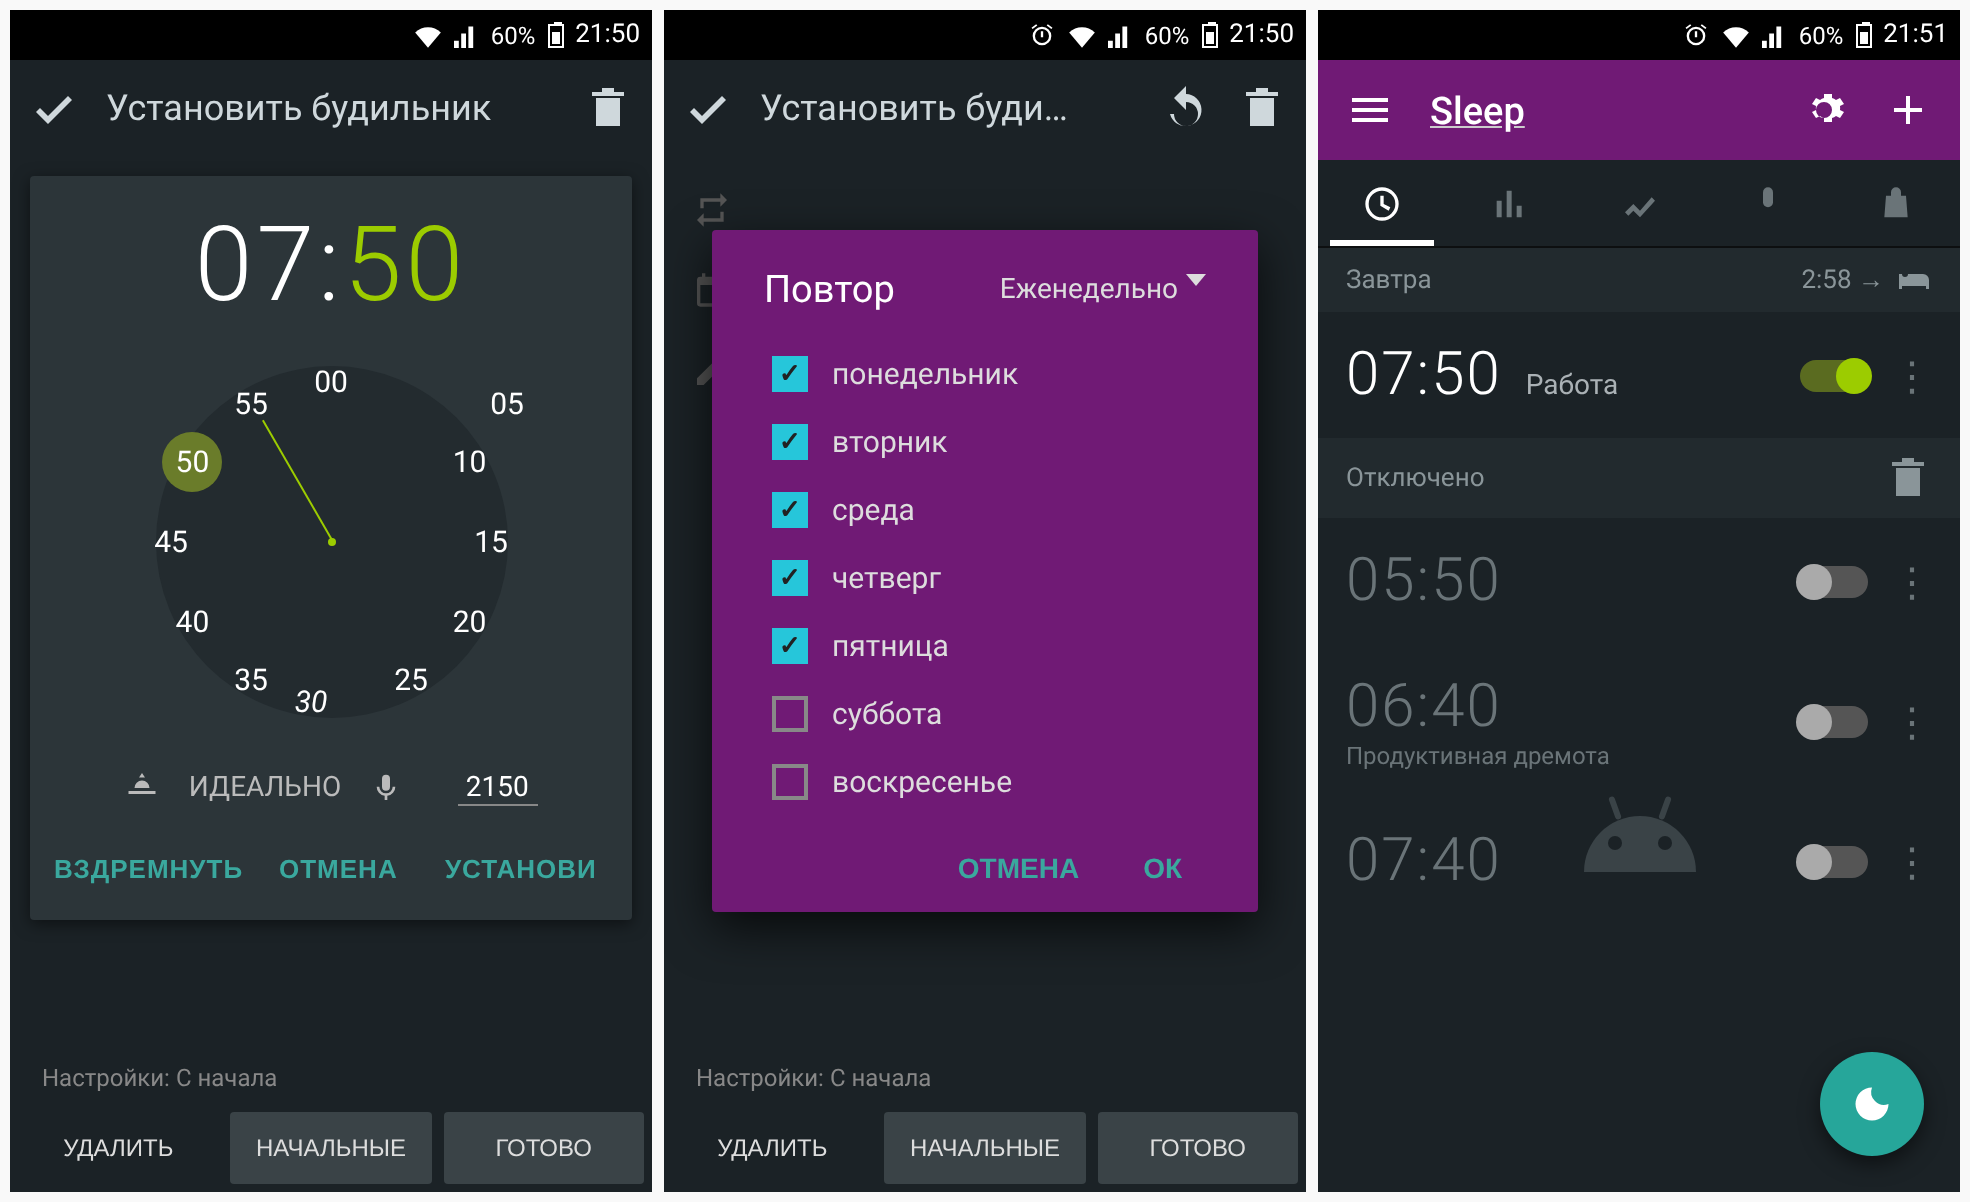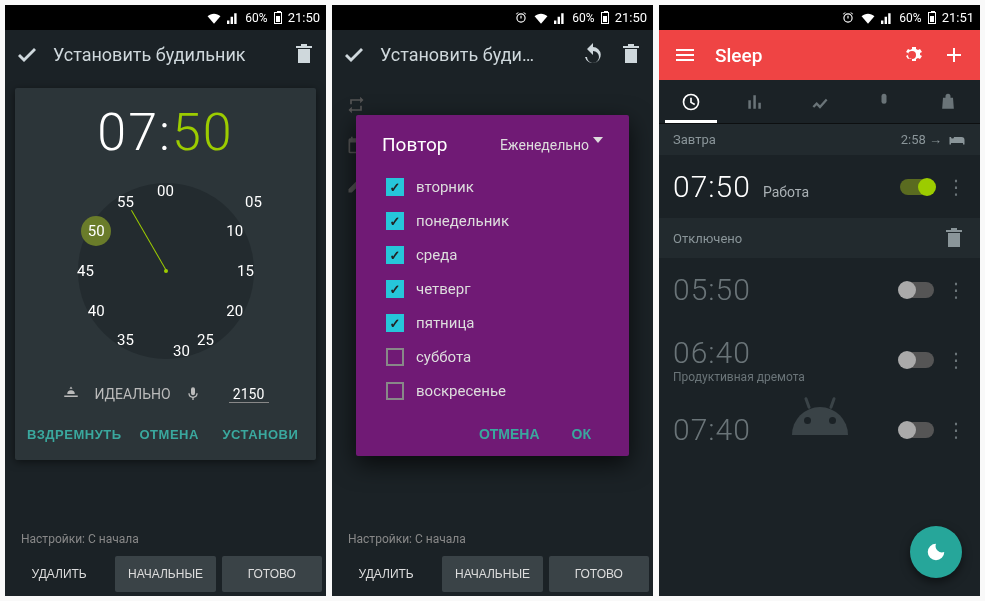--- a/index.html
+++ b/index.html
@@ -50,21 +50,21 @@
   .dropdown { color:#ddd; font-size:14px; display:flex; gap:4px; }
   .day-row { display:flex; align-items:center; gap:12px; padding:8px 4px; }
   .day-row .cb { width:18px; height:18px; border:2px solid #888; display:flex; align-items:center; justify-content:center; }
   .day-row .cb.on { background:#26c6da; border-color:#26c6da; }
   .day-row .cb.on::after { content:"✓"; color:#222; font-size:13px; font-weight:bold; }
   .day-row span { color:#ddd; font-size:15px; }
   .dialog-actions { display:flex; justify-content:flex-end; gap:8px; margin-top:8px; }
   .dialog-actions button { background:none; border:none; color:#3aa89e; font-weight:600; font-size:14px; padding:10px 12px; }
 
   
-  .app-bar { height:50px; display:flex; align-items:center; gap:18px; padding:0 14px; background:#ef4444; }
+  .app-bar { height:50px; display:flex; align-items:center; gap:18px; padding:0 14px; background:#701a75;text-decoration:underline; }
   .app-title { flex:1; color:#fff; font-size:19px; font-weight:500; }
   .tabs { height:44px; display:flex; background:#1b2226; border-bottom:1px solid #0d0f10; }
   .tab { flex:1; display:flex; align-items:center; justify-content:center; color:#6a7478; position:relative; }
   .tab.active { color:#fff; }
   .tab.active::after { content:""; position:absolute; bottom:0; left:6px; right:6px; height:3px; background:#fff; }
   .section-head { display:flex; align-items:center; justify-content:space-between; padding:8px 14px; background:#222a2e; color:#8a9599; font-size:13px; }
   .section-head .right { display:flex; align-items:center; gap:6px; }
   .alarm-row { display:flex; align-items:center; padding:14px 14px; background:#1b2226; gap:12px; }
   .alarm-row.on { background:#1b2226; }
   .alarm-time { font-size:30px; font-weight:300; color:#fff; letter-spacing:1px; }
@@ -123,21 +123,21 @@
         <div class="clock-face"></div>
         <div class="clock-hand"></div>
         <div class="clock-center"></div>
         <div id="clock-nums">
             <div class="clock-num" style="left: 85px; top: 5px;">00</div>
             <div class="clock-num" style="left: 125px; top: 15.718px; margin-left: 48px;">05</div>
             <div class="clock-num" style="left: 154.282px; top: 45px;">10</div>
             <div class="clock-num" style="left: 165px; top: 85px;">15</div>
             <div class="clock-num" style="left: 154.282px; top: 125px;">20</div>
             <div class="clock-num" style="left: 125px; top: 154.282px;">25</div>
-            <div class="clock-num" style="left: 101px; top: 165px;">30</div>
+            <div class="clock-num" style="left: 75px; top: 165px; font-style: italic;">30</div>
             <div class="clock-num" style="left: 45px; top: 154.282px;">35</div>
             <div class="clock-num" style="left: 15.718px; top: 125px;">40</div>
             <div class="clock-num" style="left: 5px; top: 85px;">45</div>
             <div class="clock-num sel" style="left: 15.718px; top: 45px;">50</div>
             <div class="clock-num" style="left: 45px; top: 15.718px;">55</div>
           </div>
       </div>
       <div class="ideal-row">
         <svg width="18" height="18" viewBox="0 0 24 24">
             <path fill="#bbb" d="M12 7a5 5 0 00-5 5h10a5 5 0 00-5-5zm-9 7h18v2H3zM12 2l2 3h-4zM4 6l2 2M20 6l-2 2"></path>
@@ -212,25 +212,25 @@
         <div class="dropdown">
           <span>Еженедельно</span>
           <svg width="10" height="6" viewBox="0 0 10 6">
               <path fill="#ddd" d="M0 0l5 6 5-6z"></path>
             </svg>
         </div>
       </div>
       <div id="days-list">
           <div class="day-row">
             <div class="cb on"></div>
+            <span>понедельник</span>
+          </div>
+          <div class="day-row">
+            <div class="cb on"></div>
             <span>вторник</span>
-          </div>
-          <div class="day-row">
-            <div class="cb on"></div>
-            <span>понедельник</span>
           </div>
           <div class="day-row">
             <div class="cb on"></div>
             <span>среда</span>
           </div>
           <div class="day-row">
             <div class="cb on"></div>
             <span>четверг</span>
           </div>
           <div class="day-row">

